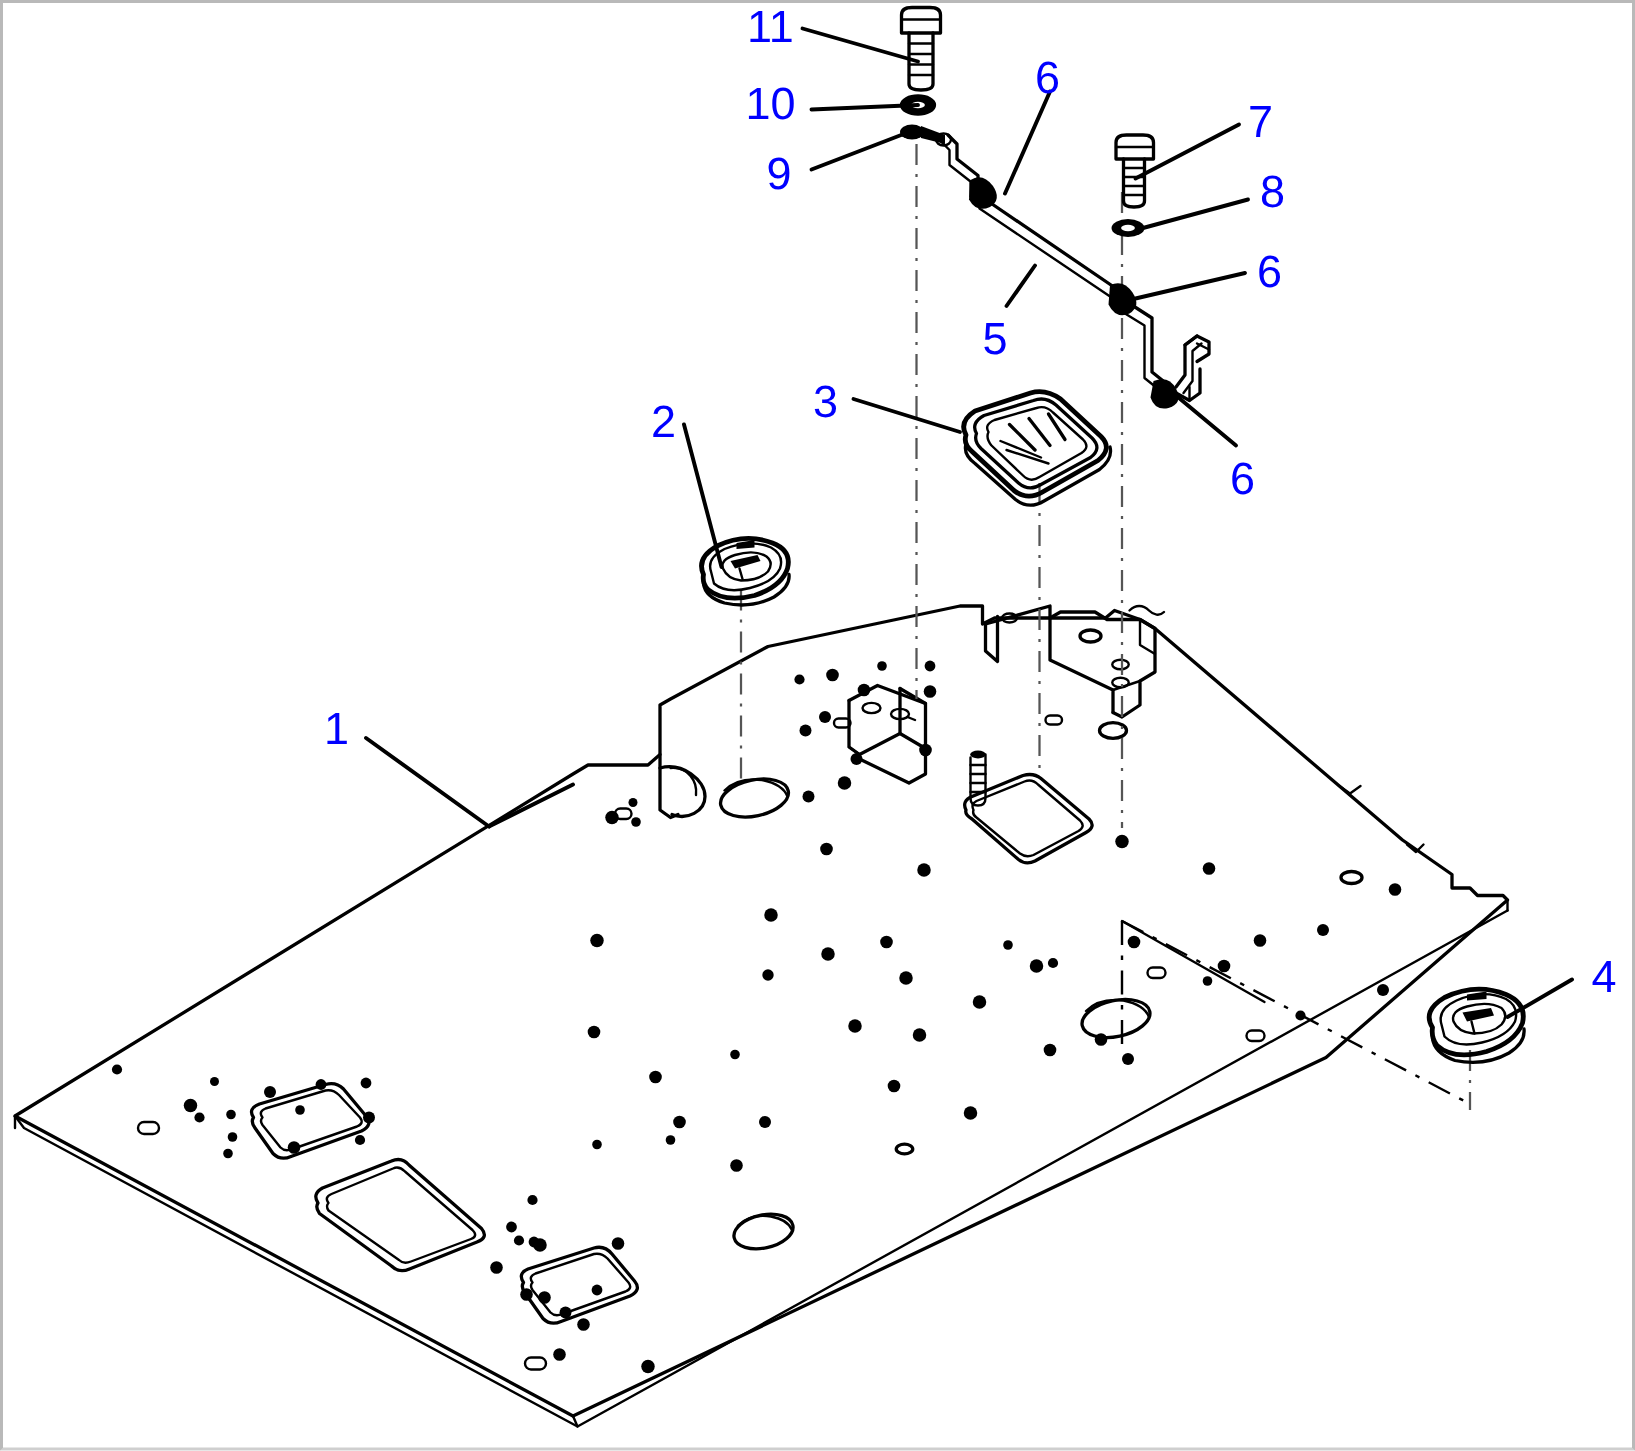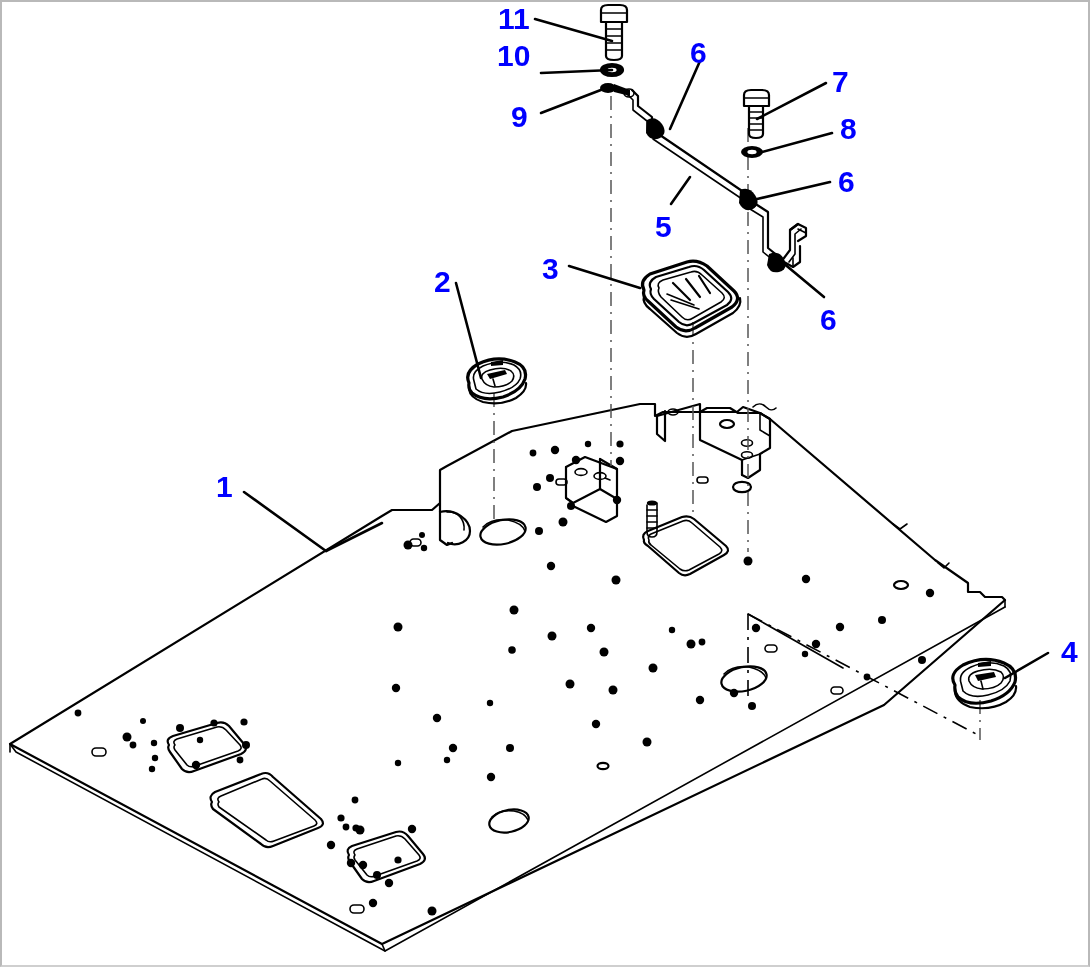--- a/index.html
+++ b/index.html
@@ -6,21 +6,21 @@
   html,body{margin:0;padding:0;background:#ffffff;}
   body{
     font-family:"Liberation Sans", sans-serif;
     width:1090px;height:967px;overflow:hidden;position:relative;
   }
   #stage{position:relative;width:1090px;height:967px;background:#fff;}
   #stage svg{position:absolute;left:0;top:0;}
   .callout-num{
     position:absolute;
     font-family:"Liberation Sans", sans-serif;
-    font-weight:bold;
+    font-weight:normal;
     font-size:30px;
     line-height:30px;
     color:#0000ff;
     white-space:nowrap;
     user-select:none;
   }
   .frame-border{
     position:absolute;left:0;top:0;width:1090px;height:967px;
     box-sizing:border-box;
     border-left:2px solid #b9b9b9;
@@ -427,18 +427,18 @@
   <div class="callout-num" style="left:838px;top:167px;">6</div>
 
   <div class="callout-num" style="left:820px;top:305px;">6</div>
 
   <div class="callout-num" style="left:832px;top:67px;">7</div>
 
   <div class="callout-num" style="left:840px;top:114px;">8</div>
 
   <div class="callout-num" style="left:511px;top:102px;">9</div>
 
-  <div class="callout-num" style="left:497px;top:41px;">10</div>
+  <div class="callout-num" style="left:497px;top:55px;">10</div>
 
   <div class="callout-num" style="left:498px;top:4px;">11</div>
 
   <div class="frame-border"></div>
 </div>
 
 </body></html>

